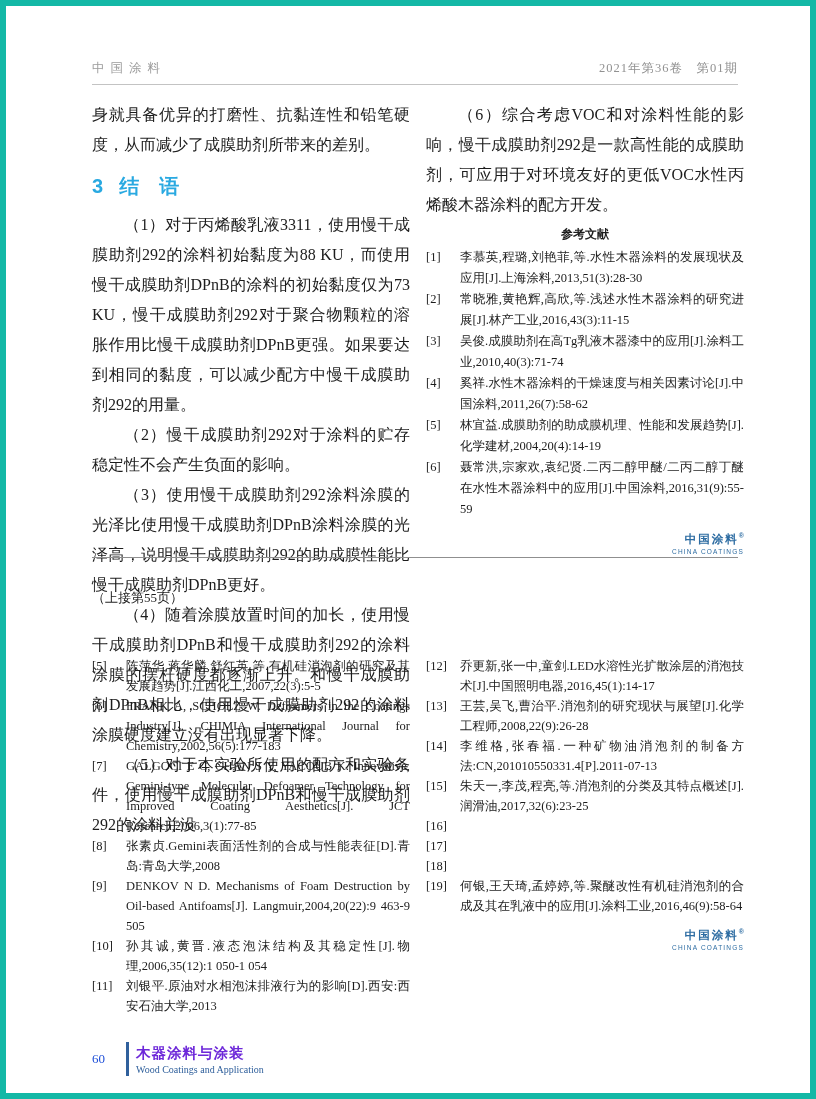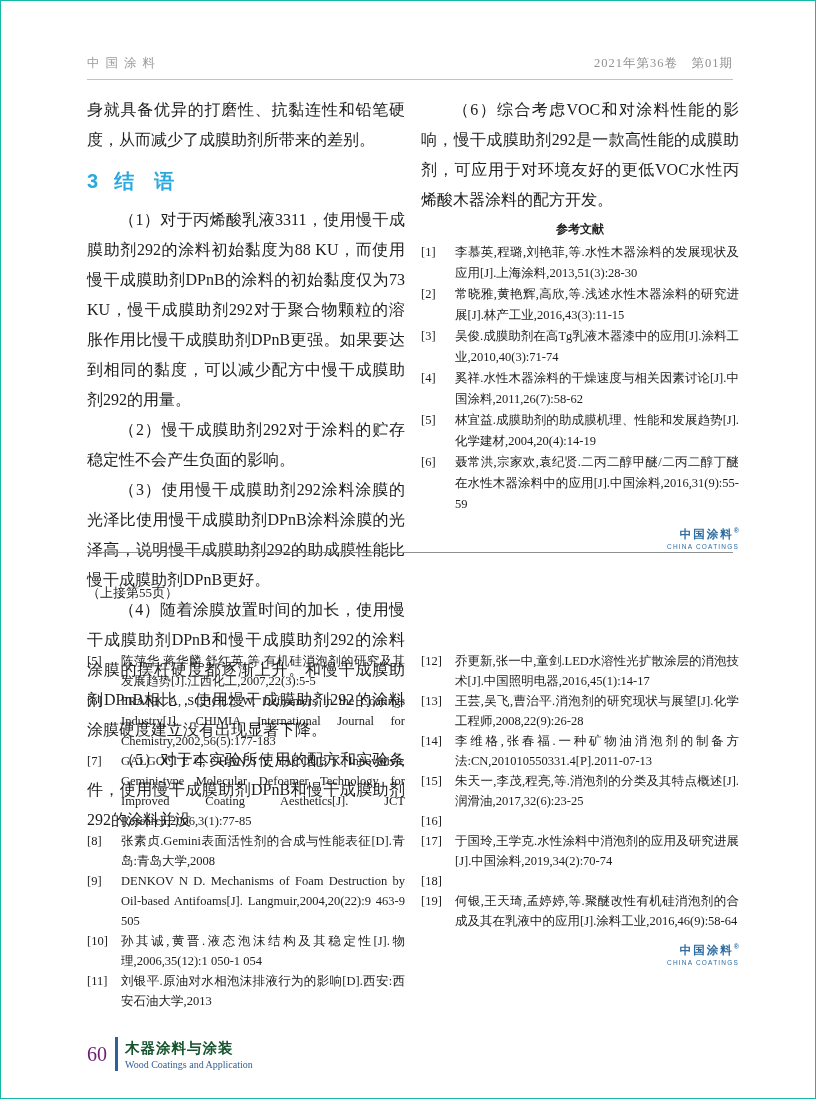--- a/index.html
+++ b/index.html
@@ -1,20 +1,20 @@
 <!DOCTYPE html>
 <html><head>
 <meta charset="utf-8">
 <style>
   html,body{margin:0;padding:0;background:#fff;}
   .page{
     position:relative;
     width:816px;height:1099px;
     background:#fff;
-    border:1px solid #14b8a6;
+    border:6px solid #14b8a6;
     box-sizing:border-box;
     font-family:"Liberation Serif","DejaVu Serif",serif;
     color:#1c1c1c;
     overflow:hidden;
   }
   
   .header{
     position:absolute;top:54px;left:86px;width:646px;
     display:flex;justify-content:space-between;align-items:flex-end;
     border-bottom:1px solid #c3c3c3;padding-bottom:7px;
@@ -43,23 +43,23 @@
   .logo{margin-top:12px;text-align:right;font-family:"Liberation Sans","DejaVu Sans",sans-serif;}
   .logo-cn{font-size:11.5px;font-weight:bold;color:#2d6ca2;letter-spacing:2px;}
   .logo-r{font-size:7px;vertical-align:super;letter-spacing:0;}
   .logo-en{font-size:6.5px;color:#2d6ca2;letter-spacing:1.2px;margin-top:1px;}
   
   .mid-divider{position:absolute;top:551px;left:86px;width:646px;border-top:1px solid #8f8f8f;}
   .continued-note{position:absolute;top:583px;left:86px;font-size:13px;}
   .bottom-cols{position:absolute;top:650px;left:86px;width:652px;display:flex;gap:16px;}
   
   .footer{position:absolute;top:1036px;left:86px;display:flex;align-items:center;}
-  .footer .page-num{font-size:20px;color:#701a75;margin-right:8px;}
+  .footer .page-num{font-size:13px;color:#1d4ed8;margin-right:21px;}
   .footer-bar{width:3px;height:34px;background:#30609c;margin-right:7px;}
-  .footer-cn{font-family:"Liberation Sans","DejaVu Sans",sans-serif;font-size:14.5px;font-weight:bold;color:#14532d;letter-spacing:1px;}
+  .footer-cn{font-family:"Liberation Sans","DejaVu Sans",sans-serif;font-size:14.5px;font-weight:bold;color:#6d28d9;letter-spacing:1px;}
   .footer-en{font-size:10px;color:#30609c;margin-top:1px;}
 </style>
 </head>
 <body>
 
 <div class="page">
 
   <div class="header">
     <span class="journal">中国涂料</span>
     <span class="issue">2021年第36卷　第01期</span>
@@ -167,21 +167,20 @@
       </div>
       <div class="ref ref-lower">
         <span class="ref-num">[15]</span>
         <span class="ref-text">朱天一,李茂,程亮,等.消泡剂的分类及其特点概述[J].润滑油,2017,32(6):23-25</span>
       </div>
       <div class="ref ref-lower">
         <span class="ref-num">[16]</span>
       </div>
       <div class="ref ref-lower">
         <span class="ref-num">[17]</span>
-        <span class="ref-text">于国玲,王学克.水性涂料中消泡剂的应用及研究进展[J].中国涂料,2019,34(2):70-74</span>
       </div>
       <div class="ref ref-lower">
         <span class="ref-num">[18]</span>
       </div>
       <div class="ref ref-lower">
         <span class="ref-num">[19]</span>
         <span class="ref-text">何银,王天琦,孟婷婷,等.聚醚改性有机硅消泡剂的合成及其在乳液中的应用[J].涂料工业,2016,46(9):58-64</span>
       </div>
 
       <div class="logo">

